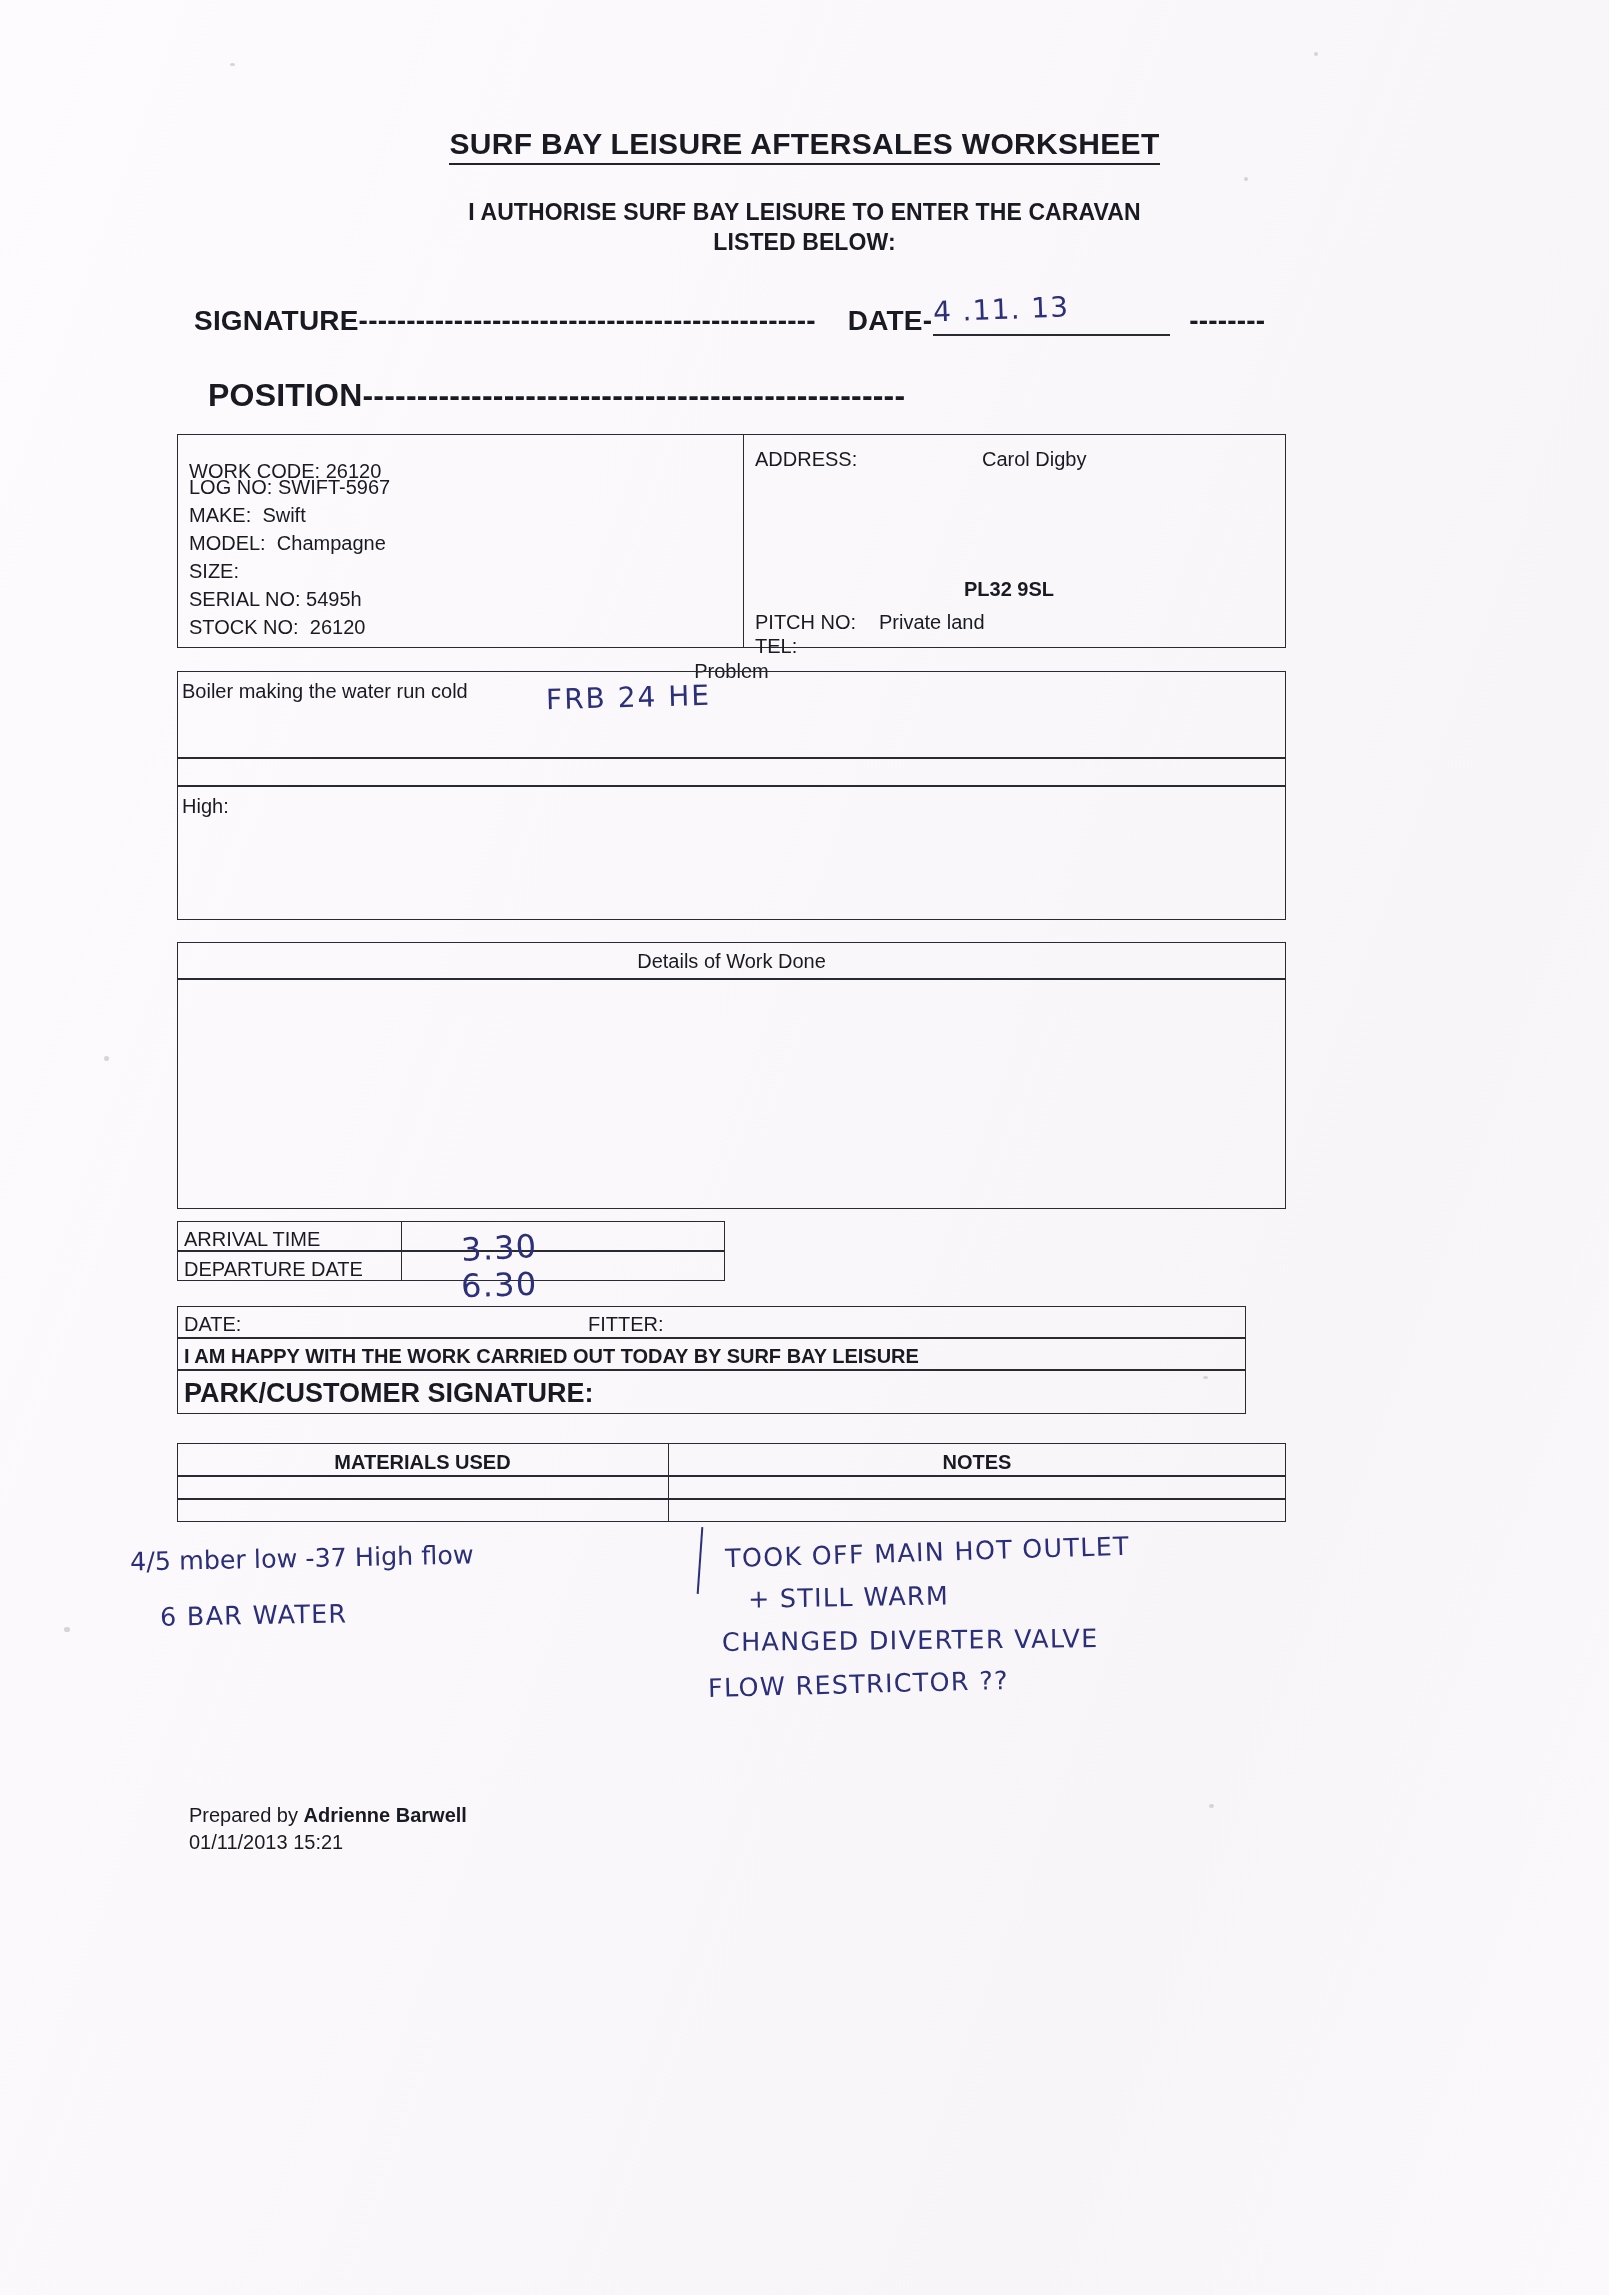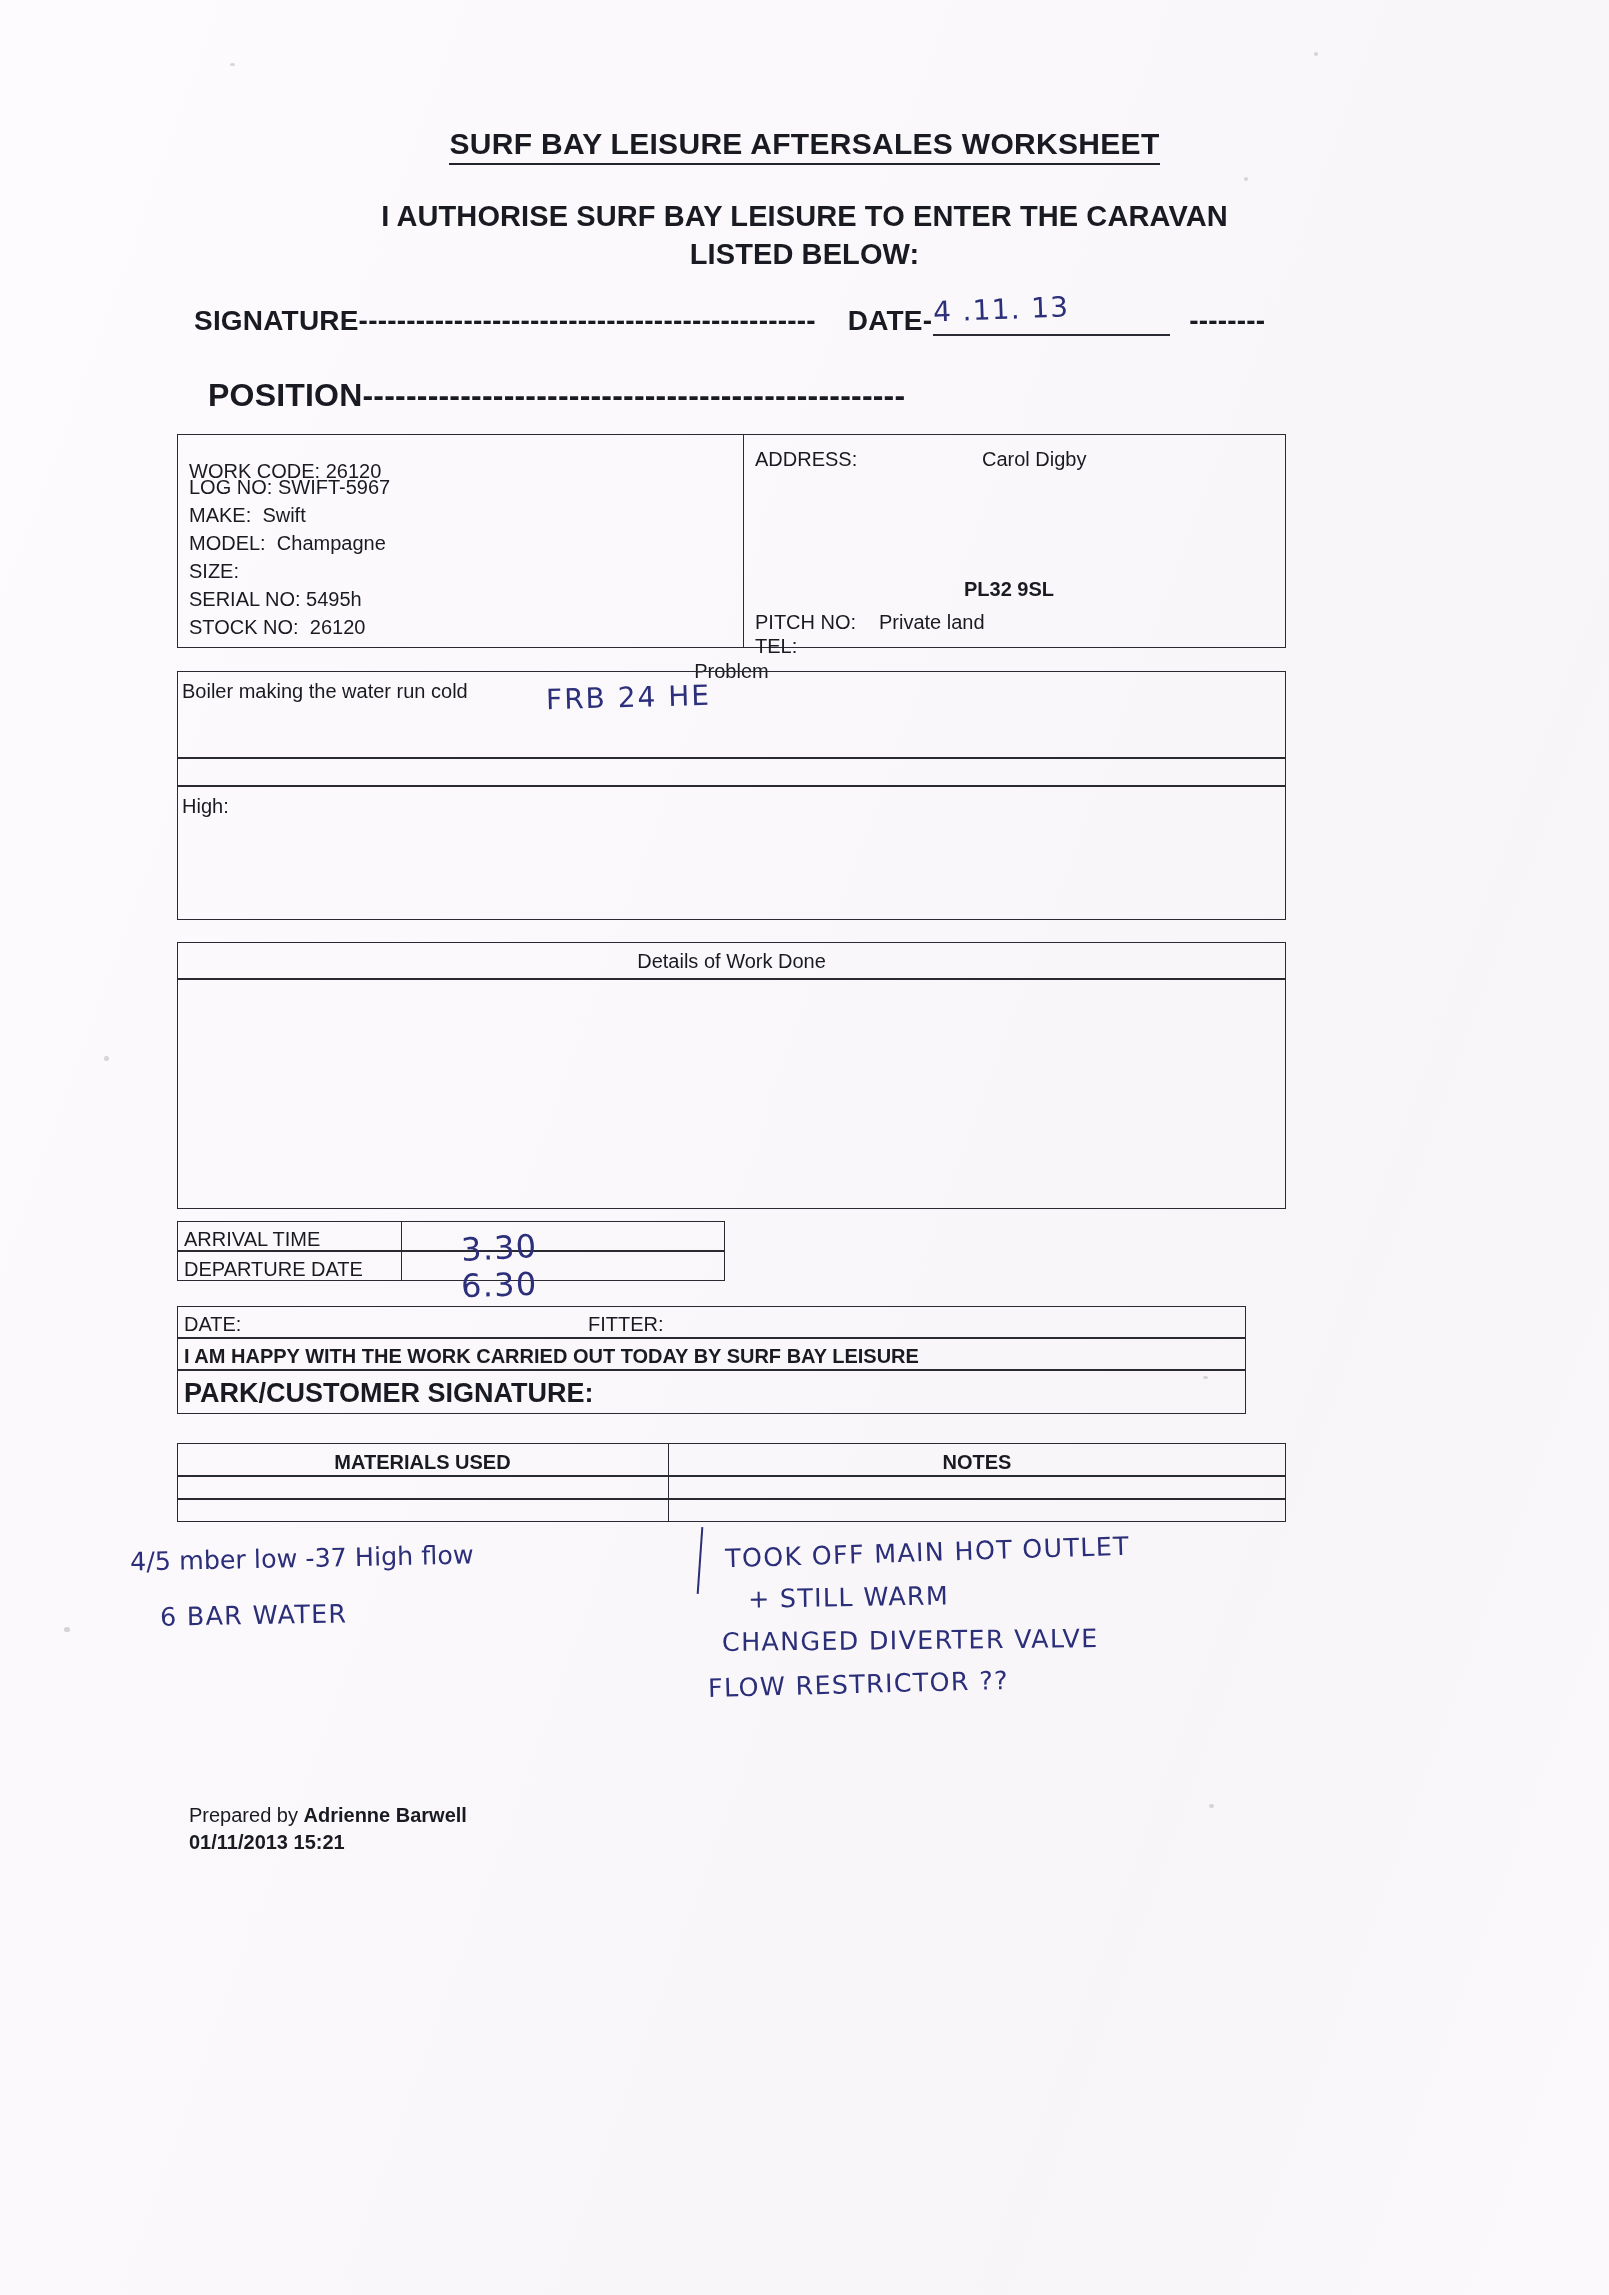--- a/index.html
+++ b/index.html
@@ -53,21 +53,21 @@
   .doc-title span {
     border-bottom: 2px solid #23232c;
     padding-bottom: 2.7px;
   }
   .authorise {
     position: absolute;
     top: 197px;
     left: 0;
     width: 1609px;
     text-align: center;
-    font-size: 29px;
+    font-size: 23px;
     font-weight: bold;
     line-height: 1.32;
     letter-spacing: 0.1px;
   }
   .sig-line {
     position: absolute;
     top: 305px;
     left: 194px;
     font-size: 28px;
     font-weight: bold;
@@ -171,21 +171,21 @@
     transform: rotate(4deg);
   }
 
   .prepared {
     position: absolute;
     left: 189px;
     top: 1804px;
     font-size: 20px;
   }
   .prepared .name { font-weight: bold; }
-  .prepared .dt { font-weight: bold; display: block; margin-top: 4px; }
+  .prepared .dt { font-weight: normal; display: block; margin-top: 4px; }
 
   .mat-head {
     position: absolute;
     font-size: 20px;
     font-weight: bold;
     text-align: center;
   }
 </style>
 </head>
 <body>

